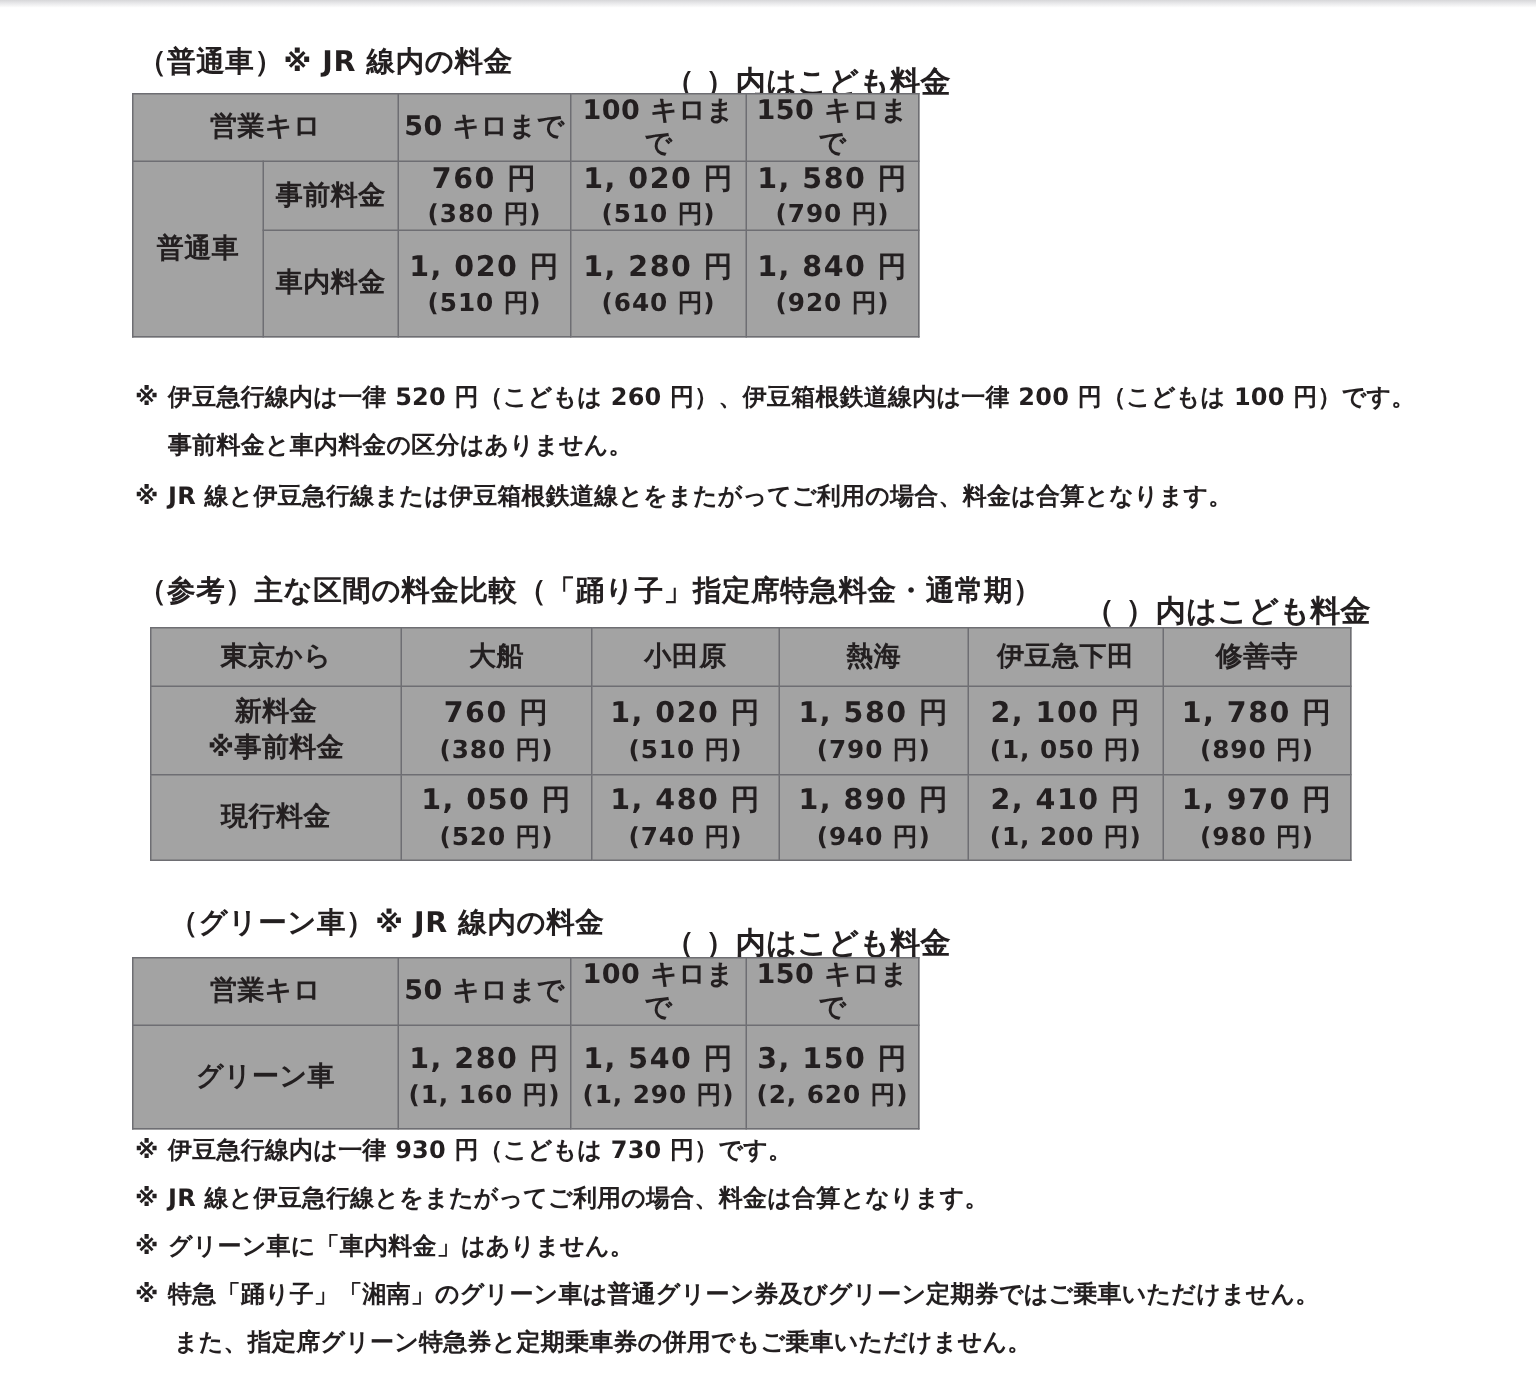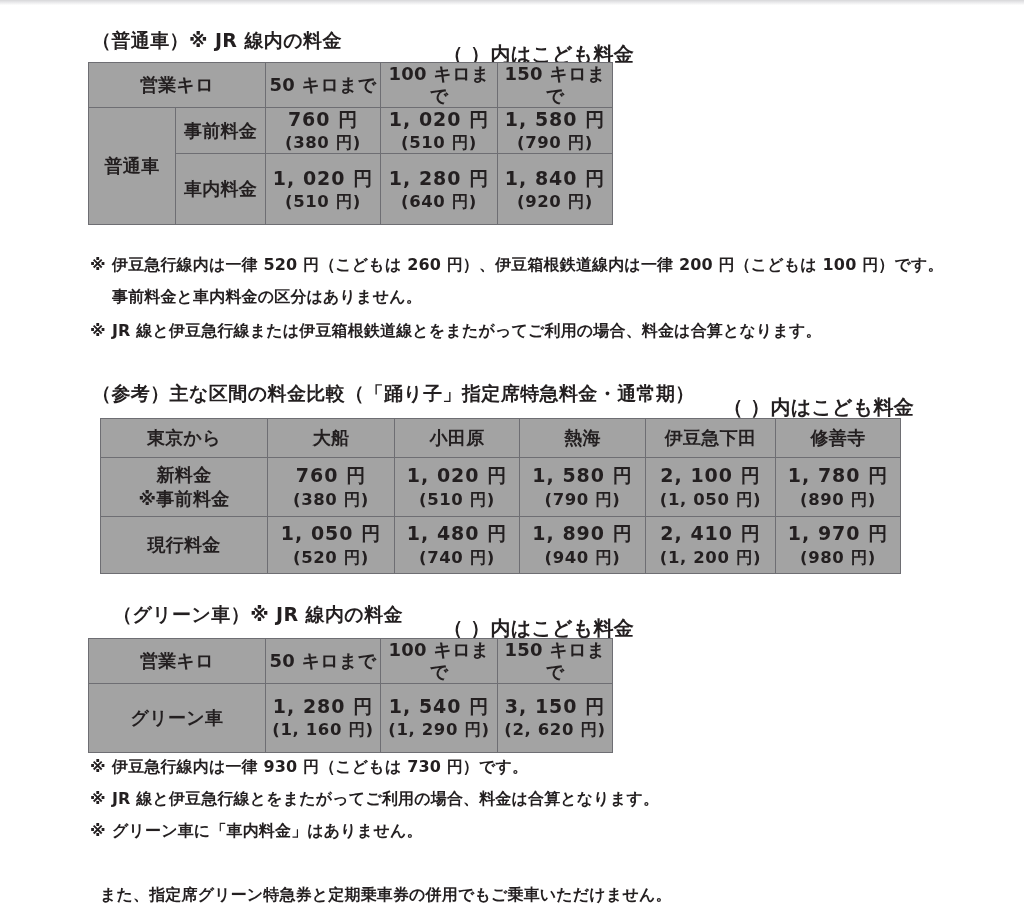--- a/index.html
+++ b/index.html
@@ -289,17 +289,20 @@
 
   <div class="note" style="left:90px; top:757px;">
     <span class="mark">※</span><span>伊豆急行線内は一律 930 円（こどもは 730 円）です。</span>
   </div>
   <div class="note" style="left:90px; top:789px;">
     <span class="mark">※</span><span>JR 線と伊豆急行線とをまたがってご利用の場合、料金は合算となります。</span>
   </div>
   <div class="note" style="left:90px; top:821px;">
     <span class="mark">※</span><span>グリーン車に「車内料金」はありません。</span>
   </div>
-  <div class="note cont" style="left:100px; top:885px;">
+  <div class="note" style="left:90px; top:853px;">
+    <span class="mark">※</span><span>特急「踊り子」「湘南」のグリーン車は普通グリーン券及びグリーン定期券ではご乗車いただけません。</span>
+  </div>
+  <div class="note cont" style="left:116px; top:885px;">
     <span>また、指定席グリーン特急券と定期乗車券の併用でもご乗車いただけません。</span>
   </div>
 
 </div>
 
 </body></html>

